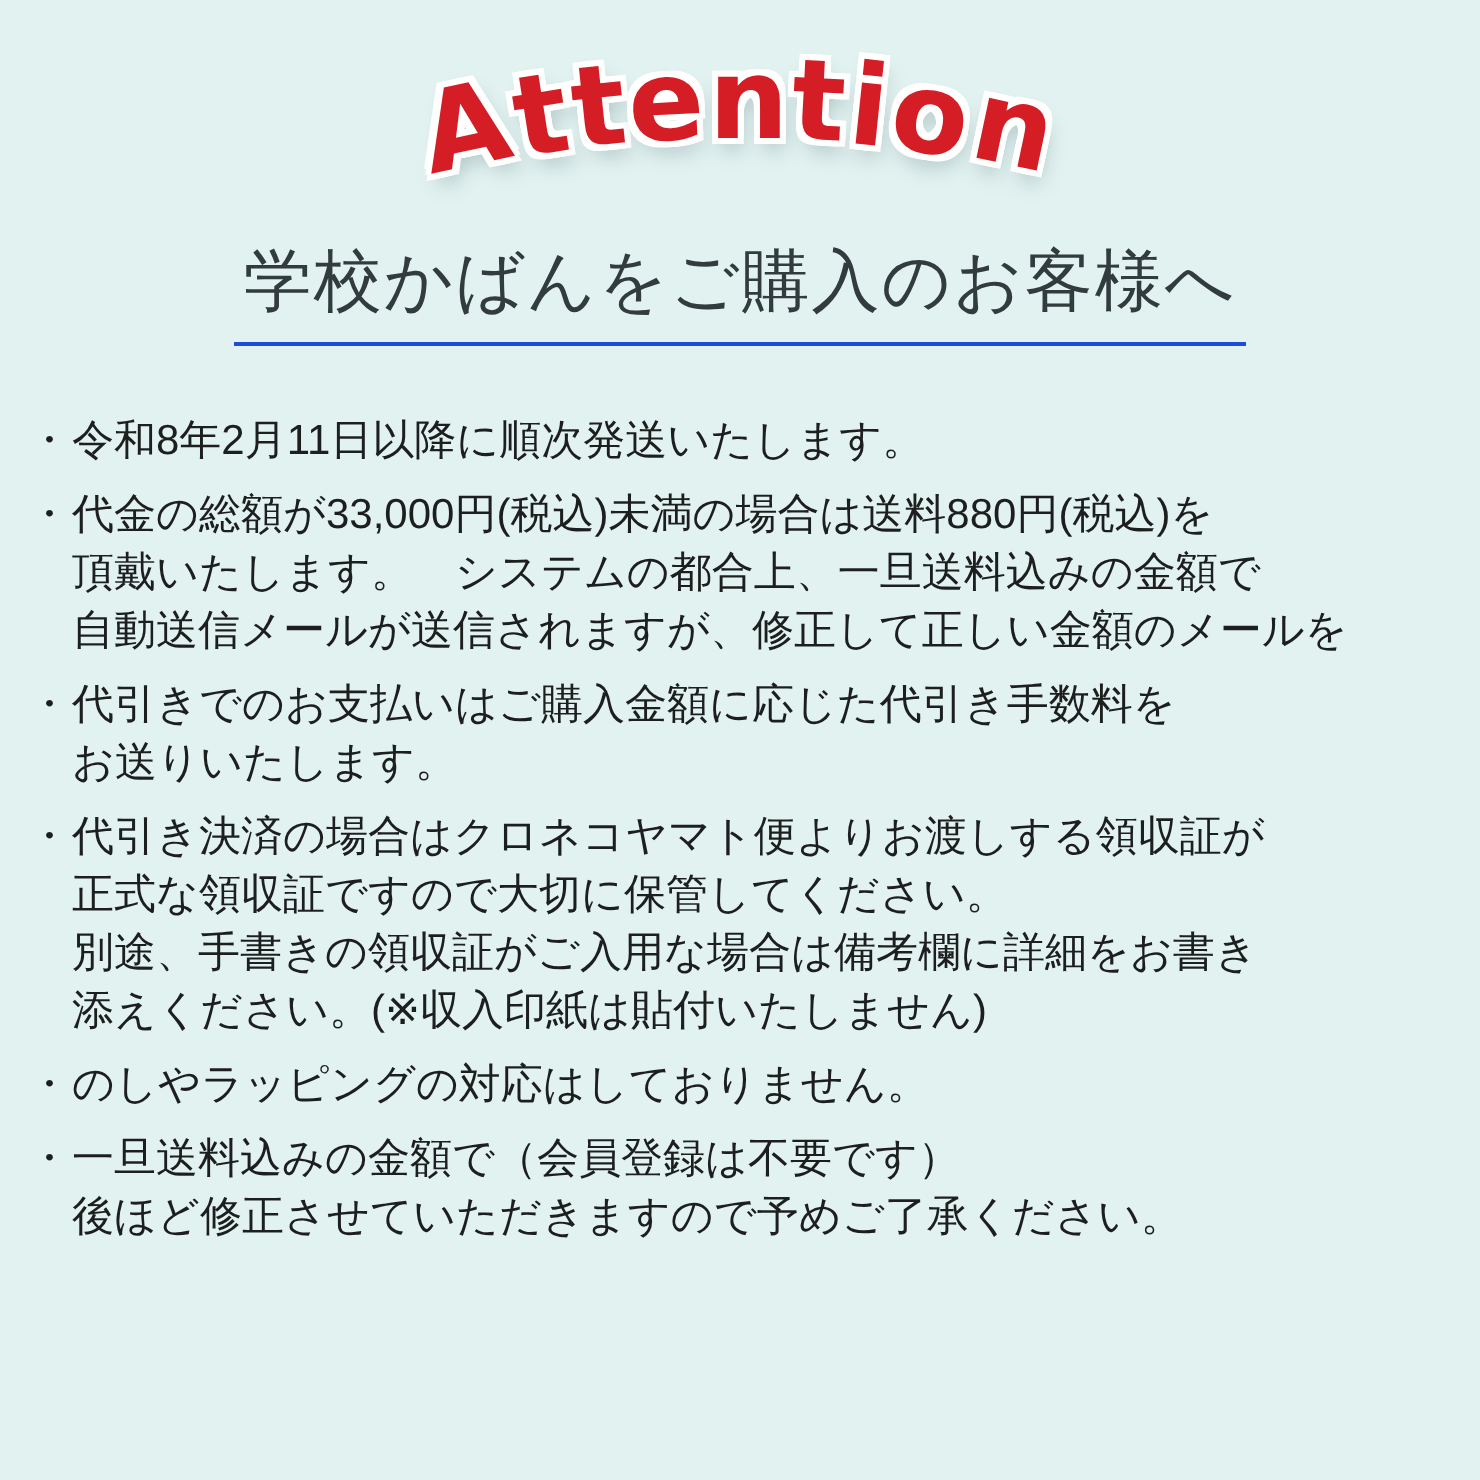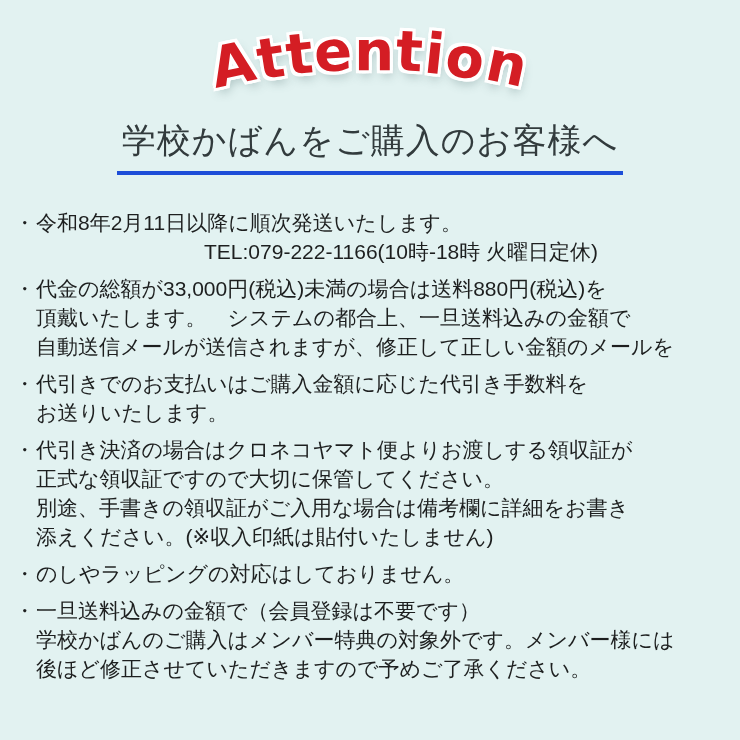--- a/index.html
+++ b/index.html
@@ -47,21 +47,21 @@
     text-align: center;
     margin-top: 0;
   }
   .heading {
     display: inline-block;
     margin: 0;
     font-size: 34px;
     font-weight: 500;
     letter-spacing: 1px;
     color: #323b3d;
-    border-bottom: 4px solid #1d4ed8;
+    border-bottom: 2px solid #1d4ed8;
     padding: 0 5px 7px 5px;
   }
 
   
   .notices {
     margin-top: 33px;
     padding-left: 2px;
     color: #1d1f1f;
   }
   .notice {
@@ -94,21 +94,20 @@
 
   <div class="heading-wrap">
     <h1 class="heading" style="color: rgb(50, 59, 61);">学校かばんをご購入のお客様へ</h1>
   </div>
 
   <div class="notices" style="color: rgb(29, 31, 31);">
   <div class="notice">
     <span class="bullet">・</span>
     <div class="lines">
           <div class="line">令和8年2月11日以降に順次発送いたします。</div>
-          <div class="line tel">TEL:079-222-1166(10時-18時 火曜日定休)</div>
         </div>
   </div>
 
   <div class="notice">
     <span class="bullet">・</span>
     <div class="lines">
           <div class="line">代金の総額が33,000円(税込)未満の場合は送料880円(税込)を</div>
           <div class="line">頂戴いたします。　システムの都合上、一旦送料込みの金額で</div>
           <div class="line">自動送信メールが送信されますが、修正して正しい金額のメールを</div>
         </div>
@@ -136,18 +135,17 @@
     <span class="bullet">・</span>
     <div class="lines">
           <div class="line">のしやラッピングの対応はしておりません。</div>
         </div>
   </div>
 
   <div class="notice">
     <span class="bullet">・</span>
     <div class="lines">
           <div class="line">一旦送料込みの金額で（会員登録は不要です）</div>
-          <div class="line">学校かばんのご購入はメンバー特典の対象外です。メンバー様には</div>
           <div class="line">後ほど修正させていただきますので予めご了承ください。</div>
         </div>
   </div>
 </div>
 </div>
 
 </body></html>

